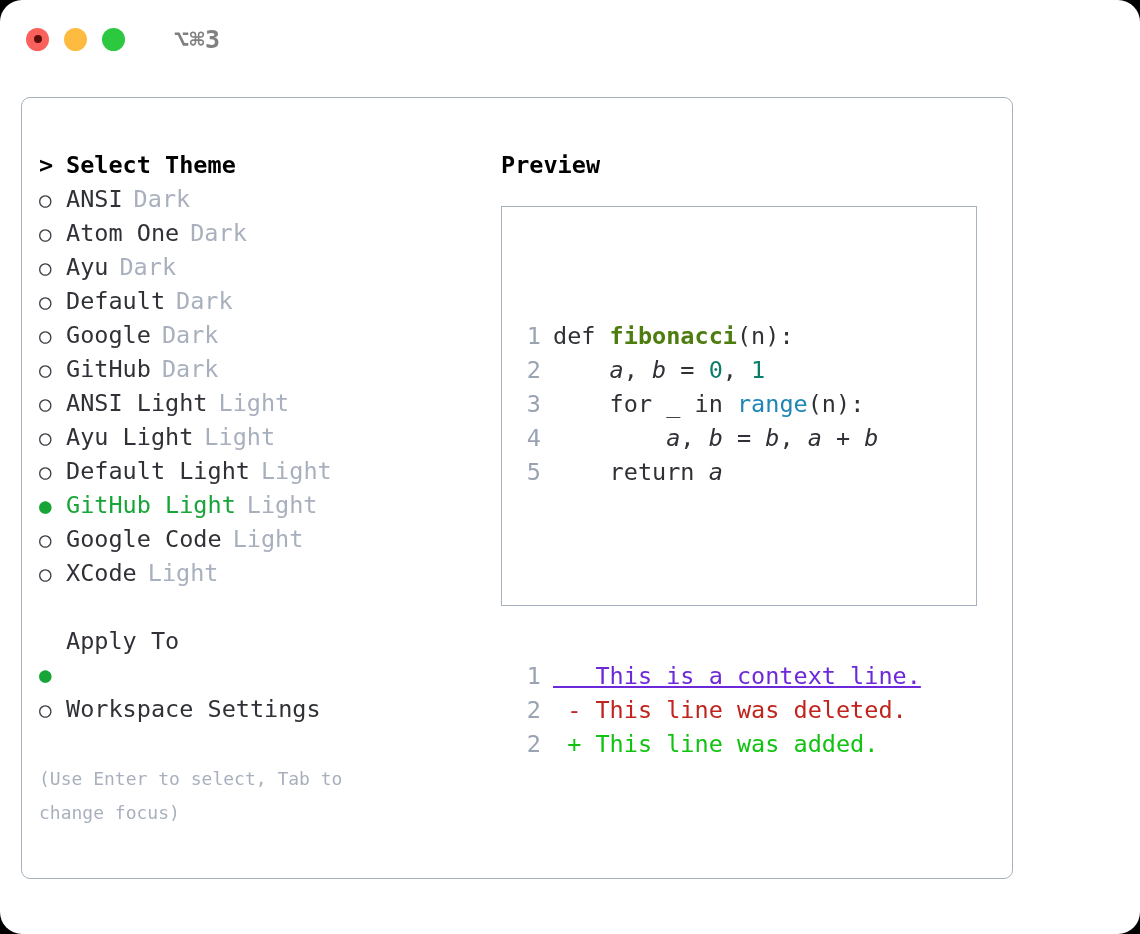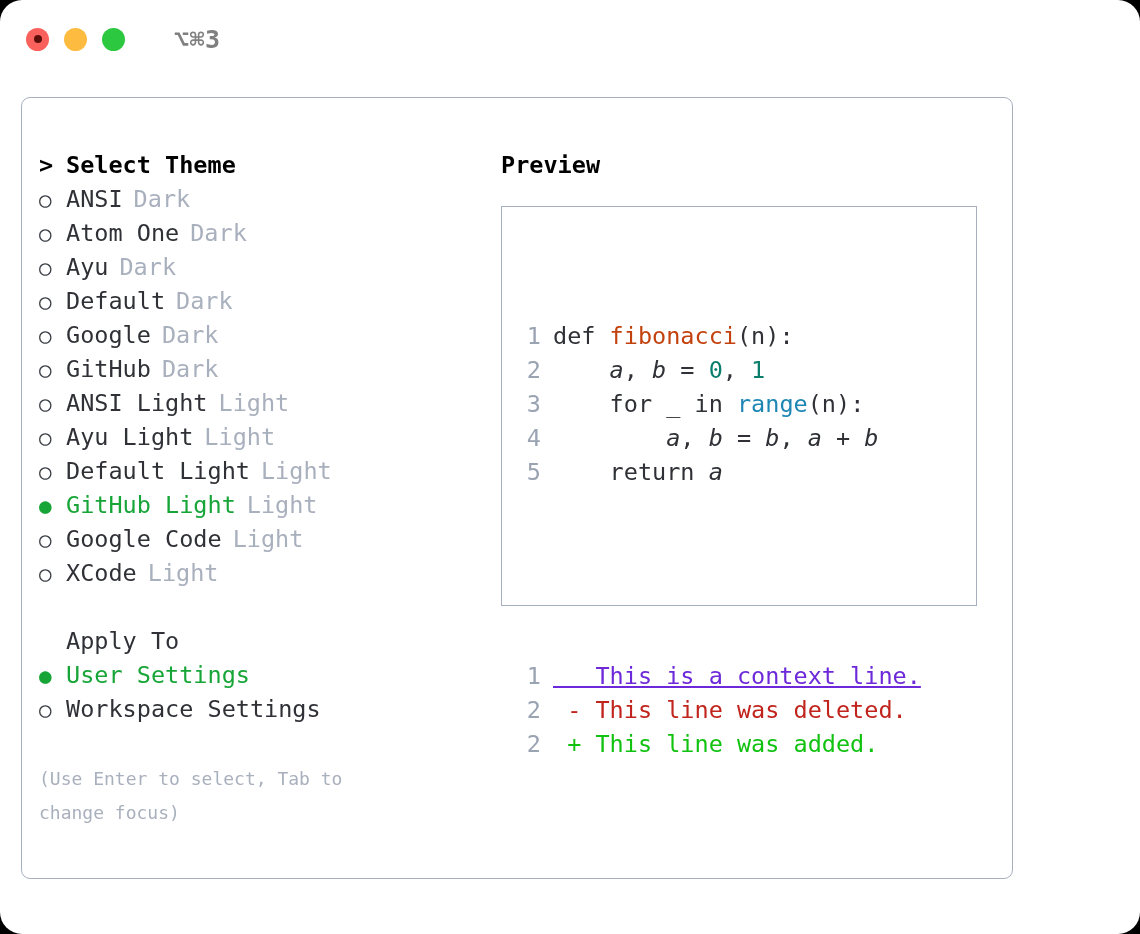--- a/index.html
+++ b/index.html
@@ -180,21 +180,21 @@
   }
   .lnum {
     flex: 0 0 26px;
     width: 26px;
     text-align: right;
     color: #9aa3b2;
     margin-right: 12px;
   }
   .ctext { color: #2f3136; }
   .blankline { height: 34px; }
-  .tok-fn       { color: #c2410c; font-weight: 400; }
+  .tok-fn       { color: #4d7c0f; font-weight: 700; }
   .tok-punct    { color: #2f3136; }
   .tok-var      { color: #2f3136; font-style: italic; }
   .tok-num      { color: #0b7d6b; }
   .tok-builtin  { color: #1d86b4; }
   .tok-kw       { color: #2f3136; }
 
   .diff-ctx { color: #6d28d9; text-decoration: underline; }
   .diff-del { color: #c0241c; }
   .diff-add { color: #11c211; }
 </style>
@@ -238,21 +238,21 @@
           </div>
 
         <div class="row spacer"></div>
 
         <div class="row">
           <span class="bullet blank">○</span>
           <span class="label">Apply To</span>
         </div>
 
         <div id="apply-list">
-            <div class="row"><span class="bullet filled">●</span><span class="label selected">User Settings</span></div>
+            <div class="row"><span class="bullet filled">●</span></div>
             <div class="row"><span class="bullet">○</span><span class="label">Workspace Settings</span></div>
           </div>
       </div>
 
       <div class="hint">
         <div>(Use Enter to select, Tab to</div>
         <div>change focus)</div>
       </div>
 
       <div class="right-col">

